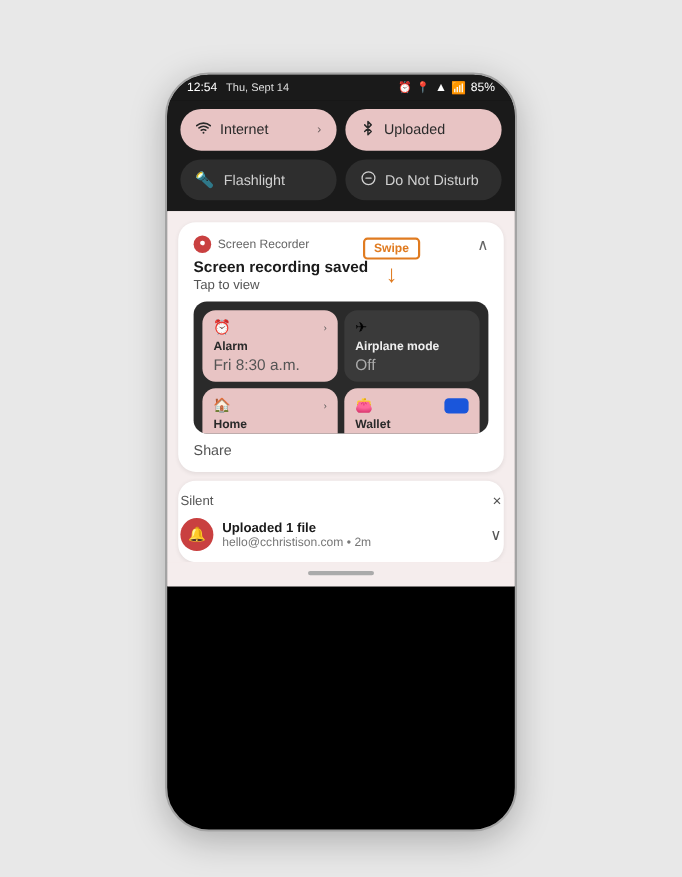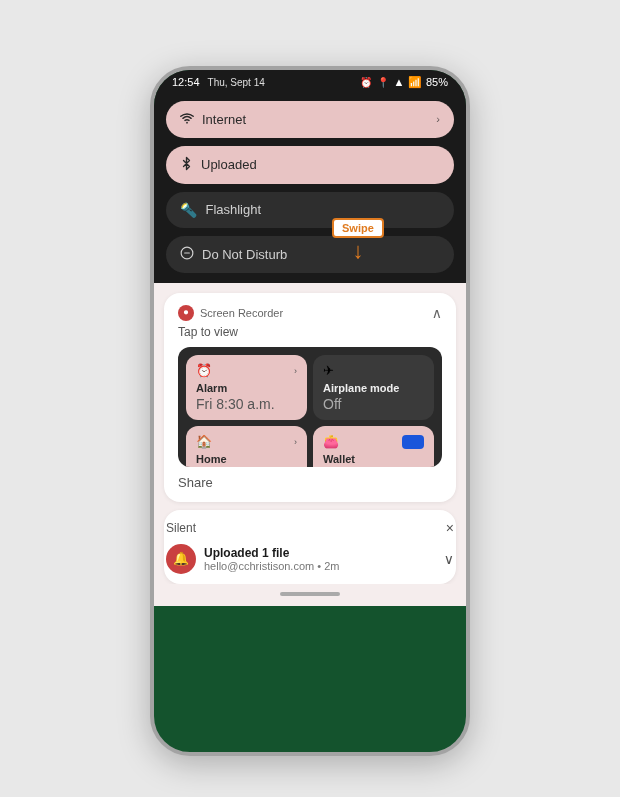--- a/index.html
+++ b/index.html
@@ -7,45 +7,45 @@
       background: #e8e8e8;
       display: flex;
       justify-content: center;
       align-items: center;
       min-height: 100vh;
       font-family: 'Segoe UI', Arial, sans-serif;
     }
     .phone-frame {
       width: 320px;
       height: 690px;
-      background: #14532d;
+      background: #000000;
       border-radius: 40px;
       overflow: hidden;
       box-shadow: 0 8px 32px rgba(0,0,0,0.25);
       position: relative;
-      border: 4px solid #a3a3a3;
+      border: 2px solid #a3a3a3;
       margin-top: 24px;
     }
     .status-bar {
       background: #1a1a1a;
       color: #fff;
       display: flex;
       justify-content: space-between;
       align-items: center;
       padding: 6px 18px 4px 18px;
       font-size: 11px;
       font-weight: 500;
     }
     .status-left { display: flex; align-items: center; gap: 4px; }
     .status-right { display: flex; align-items: center; gap: 4px; }
     .quick-tiles {
       background: #1a1a1a;
       padding: 8px 12px 10px 12px;
       display: grid;
-      grid-template-columns: 1fr;
+      grid-template-columns: 1fr 1fr;
       gap: 8px;
     }
     .tile {
       border-radius: 50px;
       padding: 10px 14px;
       display: flex;
       align-items: center;
       gap: 8px;
       font-size: 13px;
       font-weight: 500;
@@ -343,20 +343,21 @@
     <div class="notification-area">
 
       <div class="notification-card">
         <div class="notif-header">
           <div class="notif-app-row">
             <div class="notif-app-icon">⏺</div>
             <span>Screen Recorder</span>
           </div>
           <span class="notif-chevron">∧</span>
         </div>
+        <div class="notif-title">Screen recording saved</div>
         <div class="notif-subtitle">Tap to view</div>
 
         <div class="notif-preview">
           <div class="preview-inner">
 
             <div class="preview-tile">
               <div class="preview-tile-row">
                 <span class="preview-tile-icon">⏰</span>
                 <span style="font-size:9px;color:#555;">›</span>
               </div>

